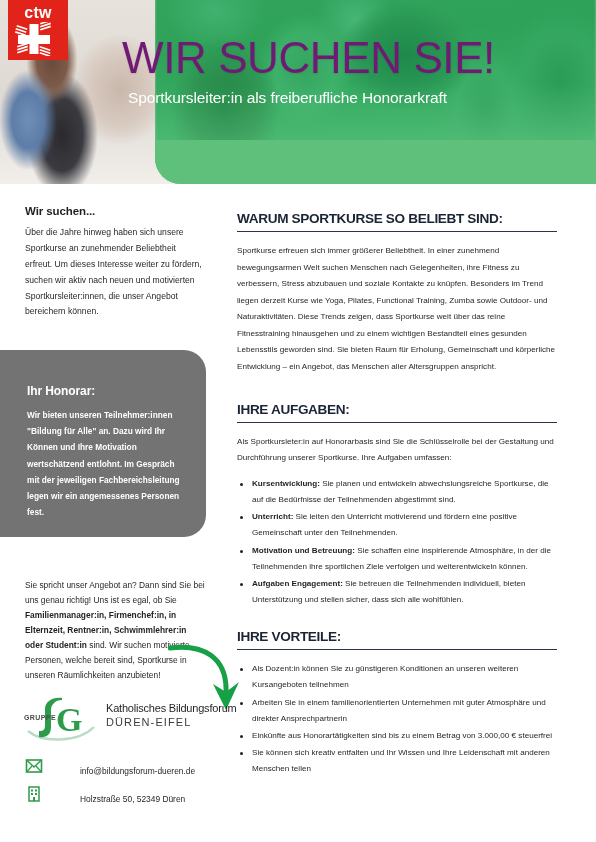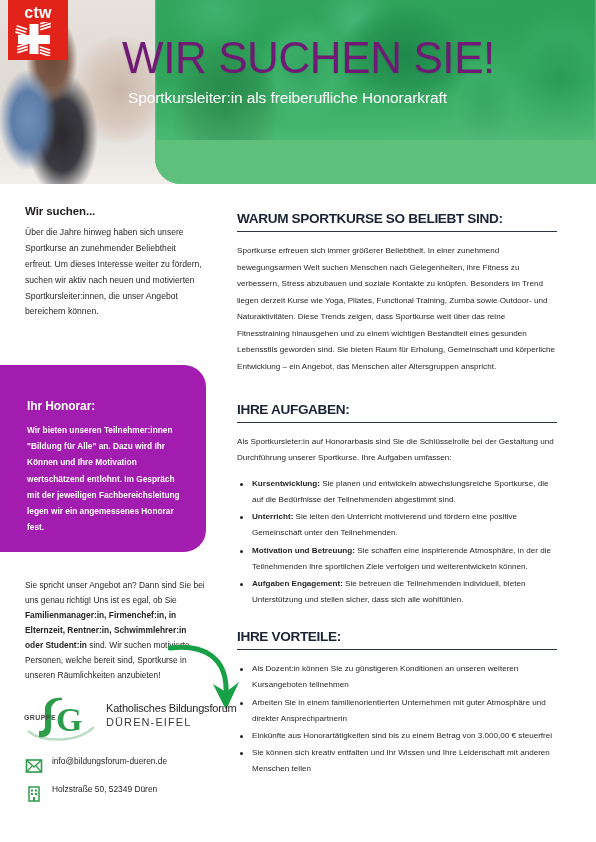--- a/index.html
+++ b/index.html
@@ -82,22 +82,22 @@
 
   
   .left-col{position:absolute;left:25px;top:205px;width:178px;}
   .left-head{
     font-size:11.5px;font-weight:bold;color:#231f20;margin:0 0 8px 0;
     letter-spacing:-0.1px;
   }
   .left-body{font-size:8.6px;line-height:1.85;color:#231f20;margin:0;}
 
   .honorar-box{
-    position:absolute;left:0;top:365px;width:206px;height:187px;
-    background:#a21caf;border-radius:0 22px 22px 0;color:#ffffff;
+    position:absolute;left:0;top:350px;width:206px;height:187px;
+    background:#737373;border-radius:0 22px 22px 0;color:#ffffff;
   }
   .honorar-box .hb-title{
     position:absolute;left:27px;top:34px;font-size:12px;font-weight:bold;letter-spacing:-0.1px;
   }
   .honorar-box .hb-body{
     position:absolute;left:27px;top:57px;width:155px;
     font-size:8.3px;line-height:1.95;font-weight:bold;
   }
 
   .appeal{position:absolute;left:25px;top:578px;width:180px;
@@ -112,21 +112,21 @@
   .jg-mark{position:absolute;left:0;top:0;width:80px;height:46px;}
   .jg-gruppe{
     position:absolute;left:2px;top:17px;font-size:7px;font-weight:bold;
     color:#4b4b4b;letter-spacing:.4px;
   }
   .jg-titles{position:absolute;left:84px;top:5px;}
   .jg-title1{font-size:11px;font-weight:normal;color:#231f20;letter-spacing:-0.2px;line-height:1.1;}
   .jg-title2{font-size:11px;color:#3b3b3b;letter-spacing:1.1px;margin-top:2px;}
 
   .contact{position:absolute;left:25px;top:757px;width:230px;}
-  .contact-row{display:flex;align-items:flex-start;margin-bottom:10px;}
+  .contact-row{display:flex;align-items:flex-end;margin-bottom:10px;gap:28px;}
   .contact-row .ci{width:18px;height:18px;flex:0 0 18px;margin-right:9px;}
   .contact-row .ctext{font-size:8.4px;color:#231f20;line-height:1;}
 
   
   .right-col{position:absolute;left:237px;top:200px;width:320px;margin-top:11px;}
   .sec{margin-bottom:0;}
   .sec-title{
     font-size:13.6px;font-weight:bold;color:#1b2434;margin:0 0 5px 0;
     letter-spacing:-0.35px;
   }
@@ -187,21 +187,21 @@
     </svg>
   </div>
 
   <div class="left-col">
     <div class="left-head">Wir suchen...</div>
     <p class="left-body">Über die Jahre hinweg haben sich unsere Sportkurse an zunehmender Beliebtheit erfreut. Um dieses Interesse weiter zu fördern, suchen wir aktiv nach neuen und motivierten Sportkursleiter:innen, die unser Angebot bereichern können.</p>
   </div>
 
   <div class="honorar-box">
     <div class="hb-title">Ihr Honorar:</div>
-    <div class="hb-body">Wir bieten unseren Teilnehmer:innen "Bildung für Alle" an. Dazu wird Ihr Können und Ihre Motivation wertschätzend entlohnt. Im Gespräch mit der jeweiligen Fachbereichsleitung legen wir ein angemessenes Honorar fest.</div>
+    <div class="hb-body">Wir bieten unseren Teilnehmer:innen "Bildung für Alle" an. Dazu wird Ihr Können und Ihre Motivation wertschätzend entlohnt. Im Gespräch mit der jeweiligen Fachbereichsleitung legen wir ein angemessenes Personen fest.</div>
   </div>
 
   <div class="appeal">
     <span>Sie spricht unser Angebot an? Dann sind Sie bei uns genau richtig! Uns ist es egal, ob Sie </span><b>Familienmanager:in, Firmenchef:in, in Elternzeit, Rentner:in, Schwimmlehrer:in oder Student:in</b><span> sind. Wir suchen motivierte Personen, welche bereit sind, Sportkurse in unseren Räumlichkeiten anzubieten!</span>
   </div>
 
   <svg class="arrow" viewBox="0 0 80 86">
     <path d="M2 8 C 34 4, 60 16, 58 54" stroke="#18a046" stroke-width="5" fill="none" stroke-linecap="round"></path>
     <path d="M45 44 L58 70 L71 42 L58 52 Z" fill="#18a046"></path>
   </svg>

